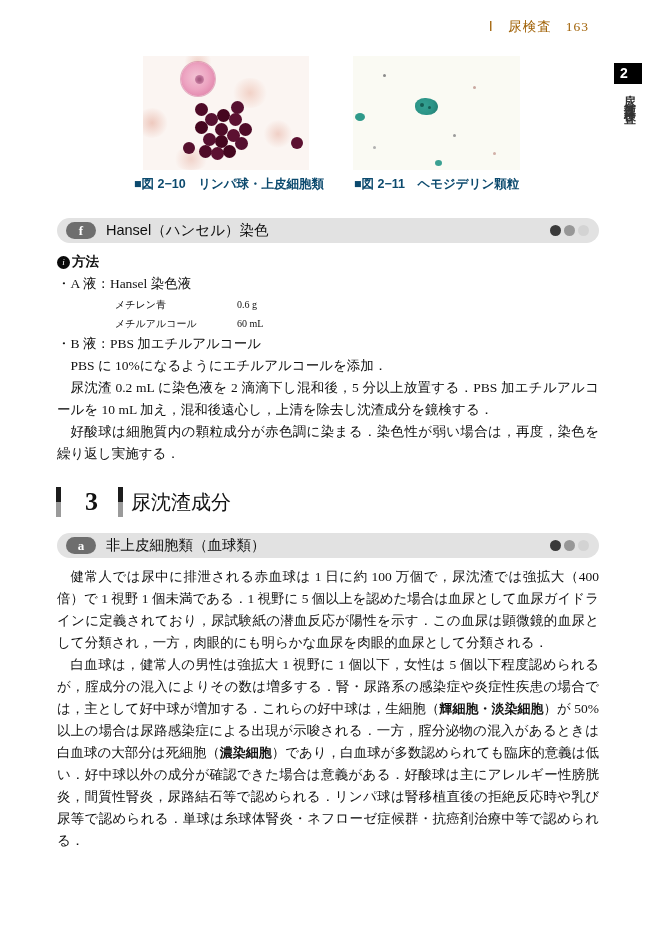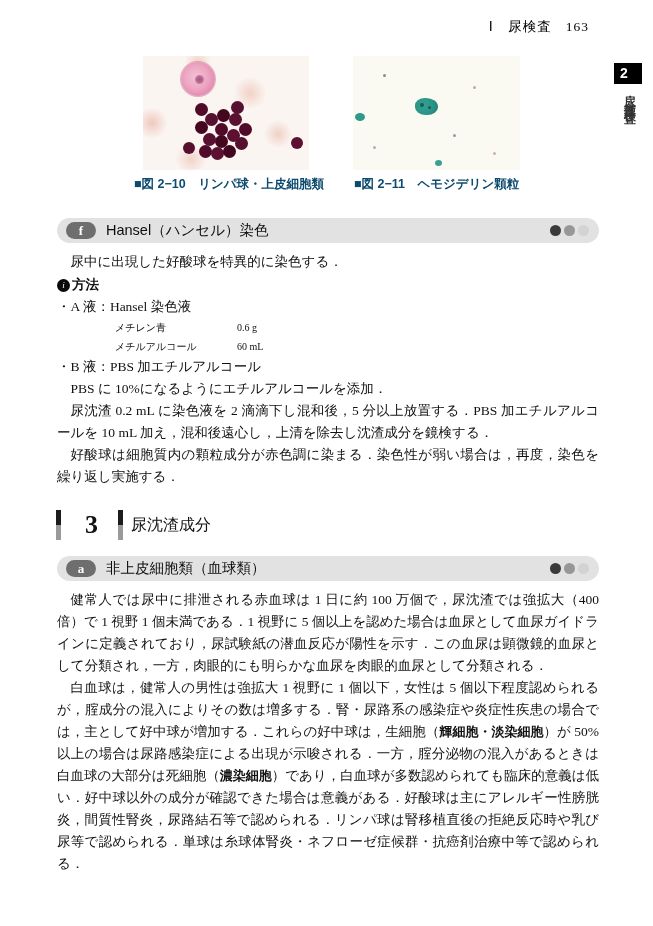--- a/index.html
+++ b/index.html
@@ -1,21 +1,21 @@
 <!DOCTYPE html>
 <html><head>
 <meta charset="utf-8">
 <style>
   html,body{margin:0;padding:0;background:#ffffff;}
   .page{position:relative;width:653px;height:926px;background:#ffffff;overflow:hidden;
         font-family:"Liberation Serif","DejaVu Serif",serif;color:#111;}
 
   
   .running-head{position:absolute;top:18px;right:64px;font-size:13.5px;
-        font-family:"Liberation Sans","DejaVu Sans",sans-serif;color:#000000;letter-spacing:1px;}
+        font-family:"Liberation Sans","DejaVu Sans",sans-serif;color:#a16207;letter-spacing:1px;}
   .running-head .pgnum{margin-left:14px;font-family:"Liberation Serif","DejaVu Serif",serif;}
 
   
   .side-tab{position:absolute;top:63px;right:9px;width:30px;text-align:center;}
   .side-tab .tab-num{display:block;width:28px;height:21px;background:#000;color:#fff;
         font-family:"Liberation Sans","DejaVu Sans",sans-serif;font-weight:bold;font-size:14px;
         line-height:21px;text-align:left;padding-left:6px;box-sizing:border-box;}
   .side-tab .tab-label{display:block;margin-top:3px;writing-mode:vertical-rl;text-orientation:upright;
         font-family:"Liberation Sans","DejaVu Sans",sans-serif;font-size:12px;font-weight:600;
         color:#333;letter-spacing:3px;margin-left:7px;}
@@ -90,21 +90,21 @@
   .plain-line{font-size:13.5px;line-height:22px;}
   .recipe-row{display:flex;font-size:10px;line-height:19px;}
   .recipe-row .r-name{margin-left:58px;width:120px;}
   .recipe-row .r-amt{margin-left:2px;}
 
   
   .chapter{display:flex;align-items:center;margin:20px 0 14px -1px;height:34px;}
   .vbar{width:5px;height:30px;background:linear-gradient(to bottom,#1c1c1c 0 50%,#9a9a9a 50% 100%);}
   .chap-num{font-size:26px;font-weight:bold;font-family:"Liberation Serif","DejaVu Serif",serif;
         margin:0 20px 0 24px;}
-  .chap-title{font-family:"Liberation Sans","DejaVu Sans",sans-serif;font-size:16px;margin-left:8px;color:#111;}
+  .chap-title{font-family:"Liberation Sans","DejaVu Sans",sans-serif;font-size:20px;margin-left:8px;color:#111;}
 
   .bold-seg{font-family:"Liberation Sans","DejaVu Sans",sans-serif;font-weight:bold;font-size:13px;}
 </style>
 </head>
 <body>
 
 <div class="page">
 
   <div class="running-head">
     <span>Ⅰ　尿検査</span><span class="pgnum">163</span>
@@ -149,21 +149,20 @@
     <div class="section-bar">
       <span class="badge">f</span>
       <span class="bar-title">Hansel（ハンセル）染色</span>
       <span class="dots">
         <span class="dot-1"></span>
         <span class="dot-2"></span>
         <span class="dot-3"></span>
       </span>
     </div>
 
-    <p class="body-text">尿中に出現した好酸球を特異的に染色する．</p>
 
     <div class="marker-line">
       <span class="marker">i</span>
       <span class="marker-label">方法</span>
     </div>
 
     <div class="plain-line">・A 液：Hansel 染色液</div>
 
     <div class="recipe-row">
       <span class="r-name">メチレン青</span>

